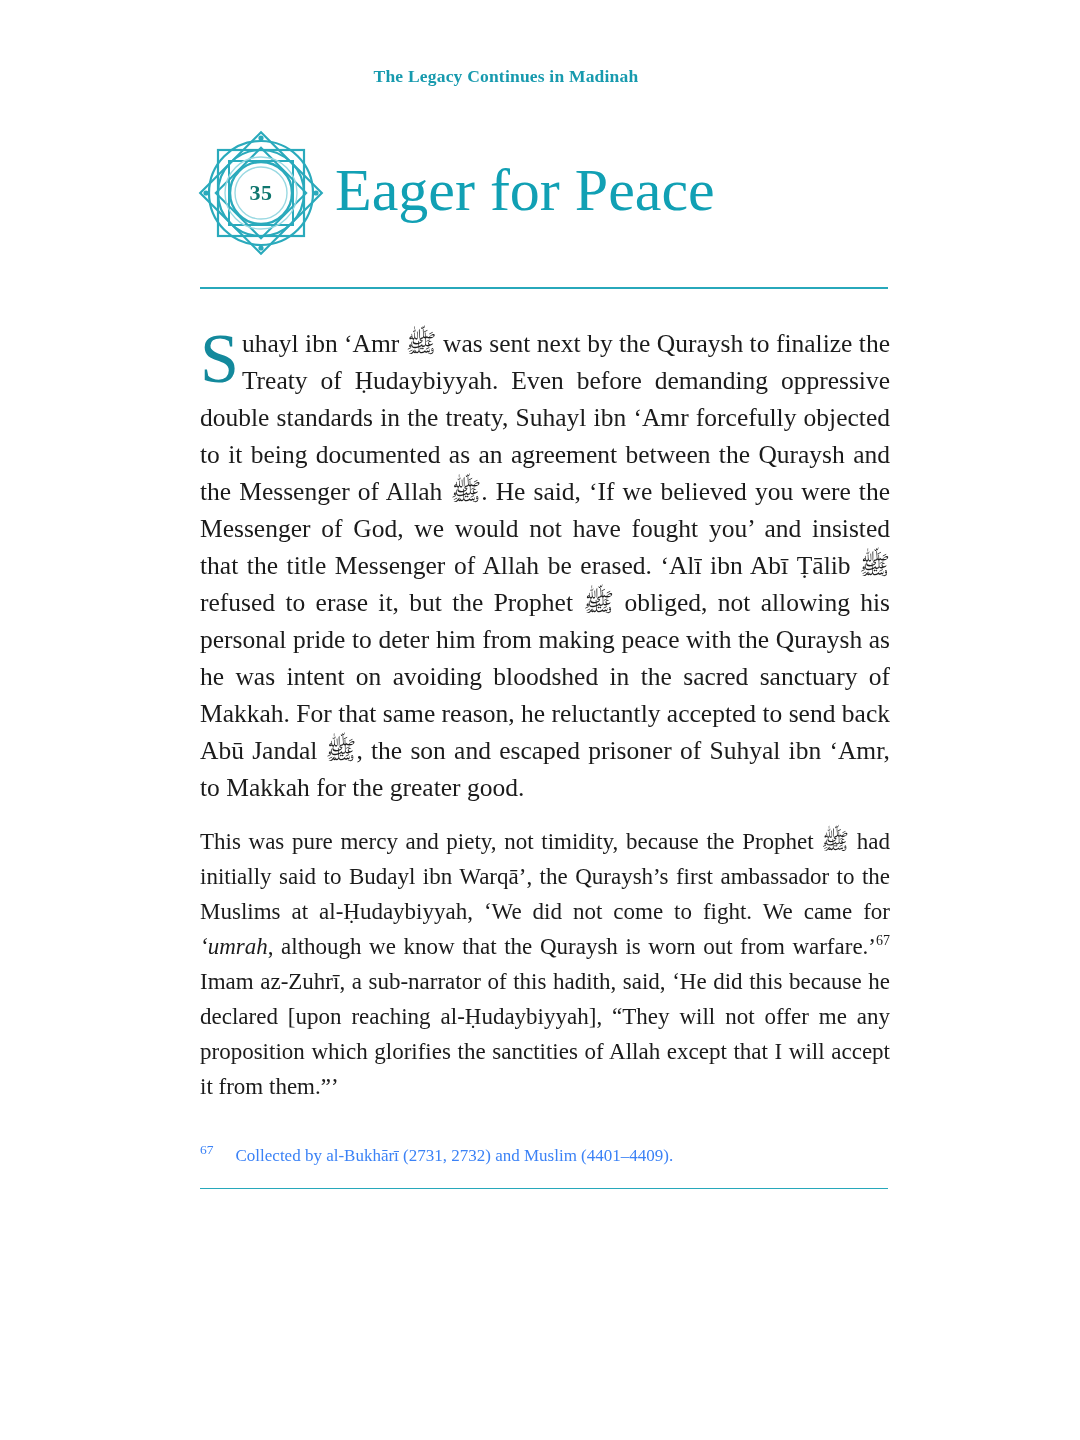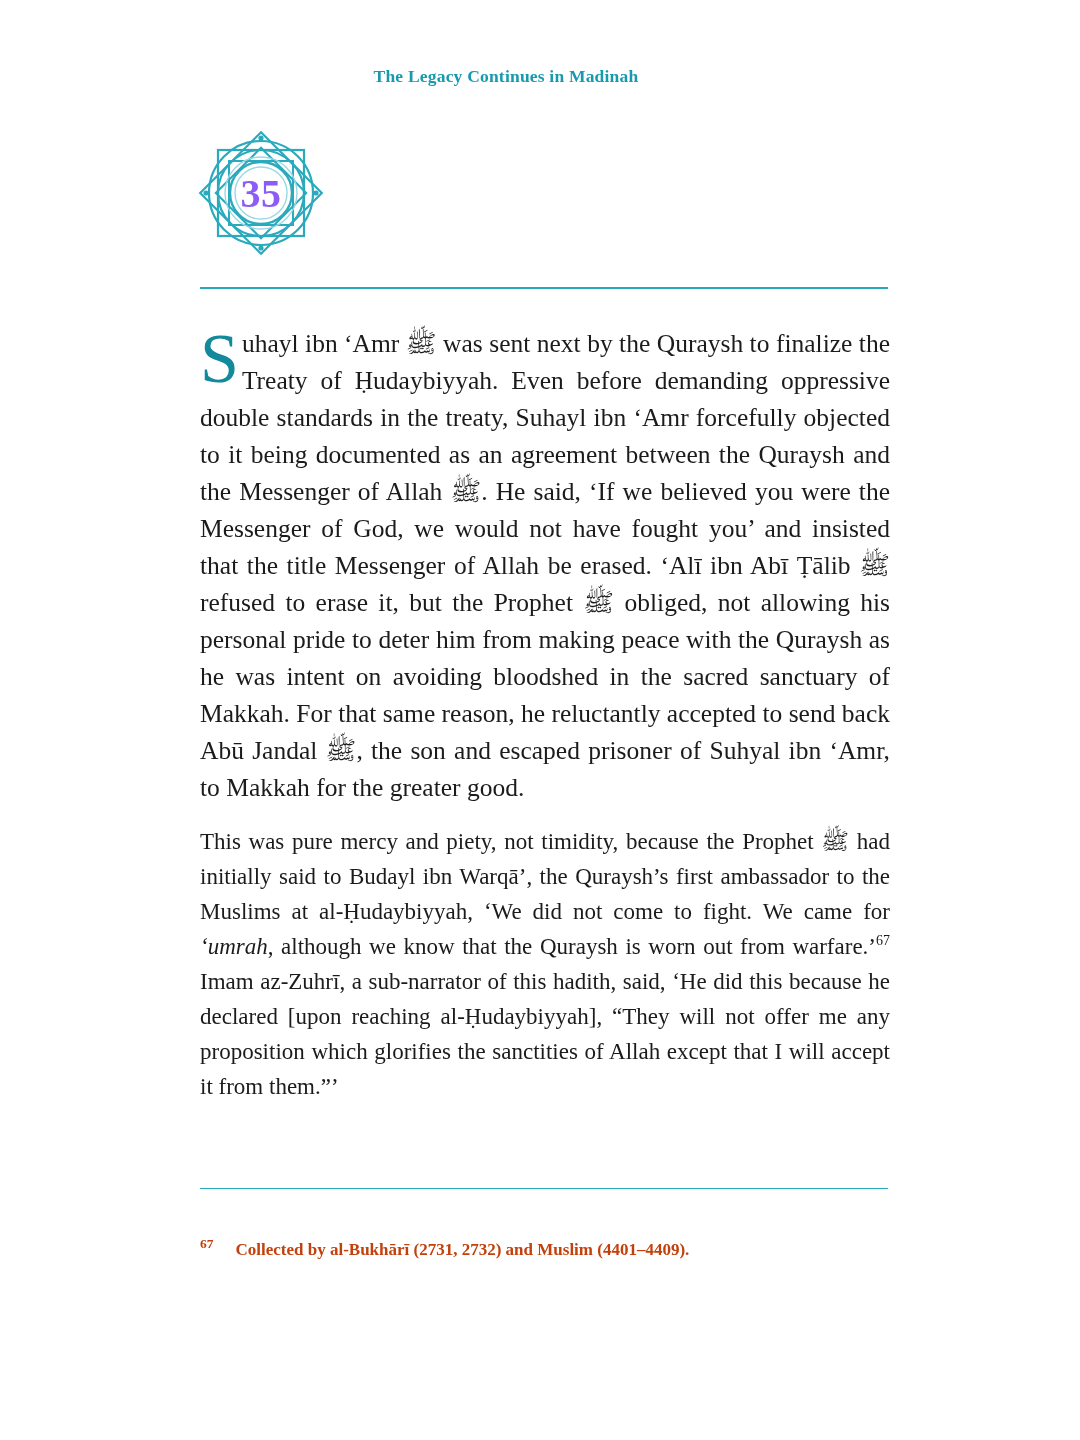--- a/index.html
+++ b/index.html
@@ -58,22 +58,22 @@
     position: absolute;
     left: 0;
     top: 0;
     width: 130px;
     height: 130px;
     display: flex;
     align-items: center;
     justify-content: center;
     font-family: "Liberation Serif", serif;
     font-weight: bold;
-    font-size: 40px;
-    color: #8b5cf6;
+    font-size: 22px;
+    color: #0f766e;
     letter-spacing: 0.5px;
   }
   .chapter-title {
     position: absolute;
     left: 139px;
     top: 30px;
     font-family: "Liberation Serif", serif;
     font-size: 60px;
     line-height: 64px;
     color: #11a0b4;
@@ -138,26 +138,25 @@
     position: absolute;
     left: 200px;
     top: 1188px;
     width: 688px;
     height: 1.4px;
     background: #27a8bb;
   }
   .footnote {
     position: absolute;
     left: 200px;
-    top: 1232px;
+    top: 1138px;
     width: 700px;
     font-size: 17px;
     line-height: 24px;
-    color: #c2410c;
-    font-weight: bold;
+    color: #3b82f6;
   }
   .footnote .fn-marker {
     font-size: 13.5px;
     vertical-align: super;
     margin-right: 22px;
   }
 
   
   .folio {
     position: absolute;
@@ -215,20 +214,21 @@
         <g fill="#2aaabc">
           <circle cx="65" cy="10" r="2.6"></circle>
           <circle cx="65" cy="120" r="2.6"></circle>
           <circle cx="10" cy="65" r="2.6"></circle>
           <circle cx="120" cy="65" r="2.6"></circle>
         </g>
       </svg>
     </div>
     <div class="chapter-number">35</div>
 
+    <div class="chapter-title">Eager for Peace</div>
   </div>
 
   <div class="heading-rule"></div>
 
   <div class="body-col">
 
     <p class="para para-first">
       <span class="dropcap">S</span><span>uhayl ibn ‘Amr ﷺ was sent next by the Quraysh to finalize the Treaty of Ḥudaybiyyah. Even before demanding oppressive double standards in the treaty, Suhayl ibn ‘Amr forcefully objected to it being documented as an agreement between the Quraysh and the Messenger of Allah ﷺ. He said, ‘If we believed you were the Messenger of God, we would not have fought you’ and insisted that the title Messenger of Allah be erased. ‘Alī ibn Abī Ṭālib ﷺ refused to erase it, but the Prophet ﷺ obliged, not allowing his personal pride to deter him from making peace with the Quraysh as he was intent on avoiding bloodshed in the sacred sanctuary of Makkah. For that same reason, he reluctantly accepted to send back Abū Jandal ﷺ, the son and escaped prisoner of Suhyal ibn ‘Amr, to Makkah for the greater good.</span>
     </p>
 

